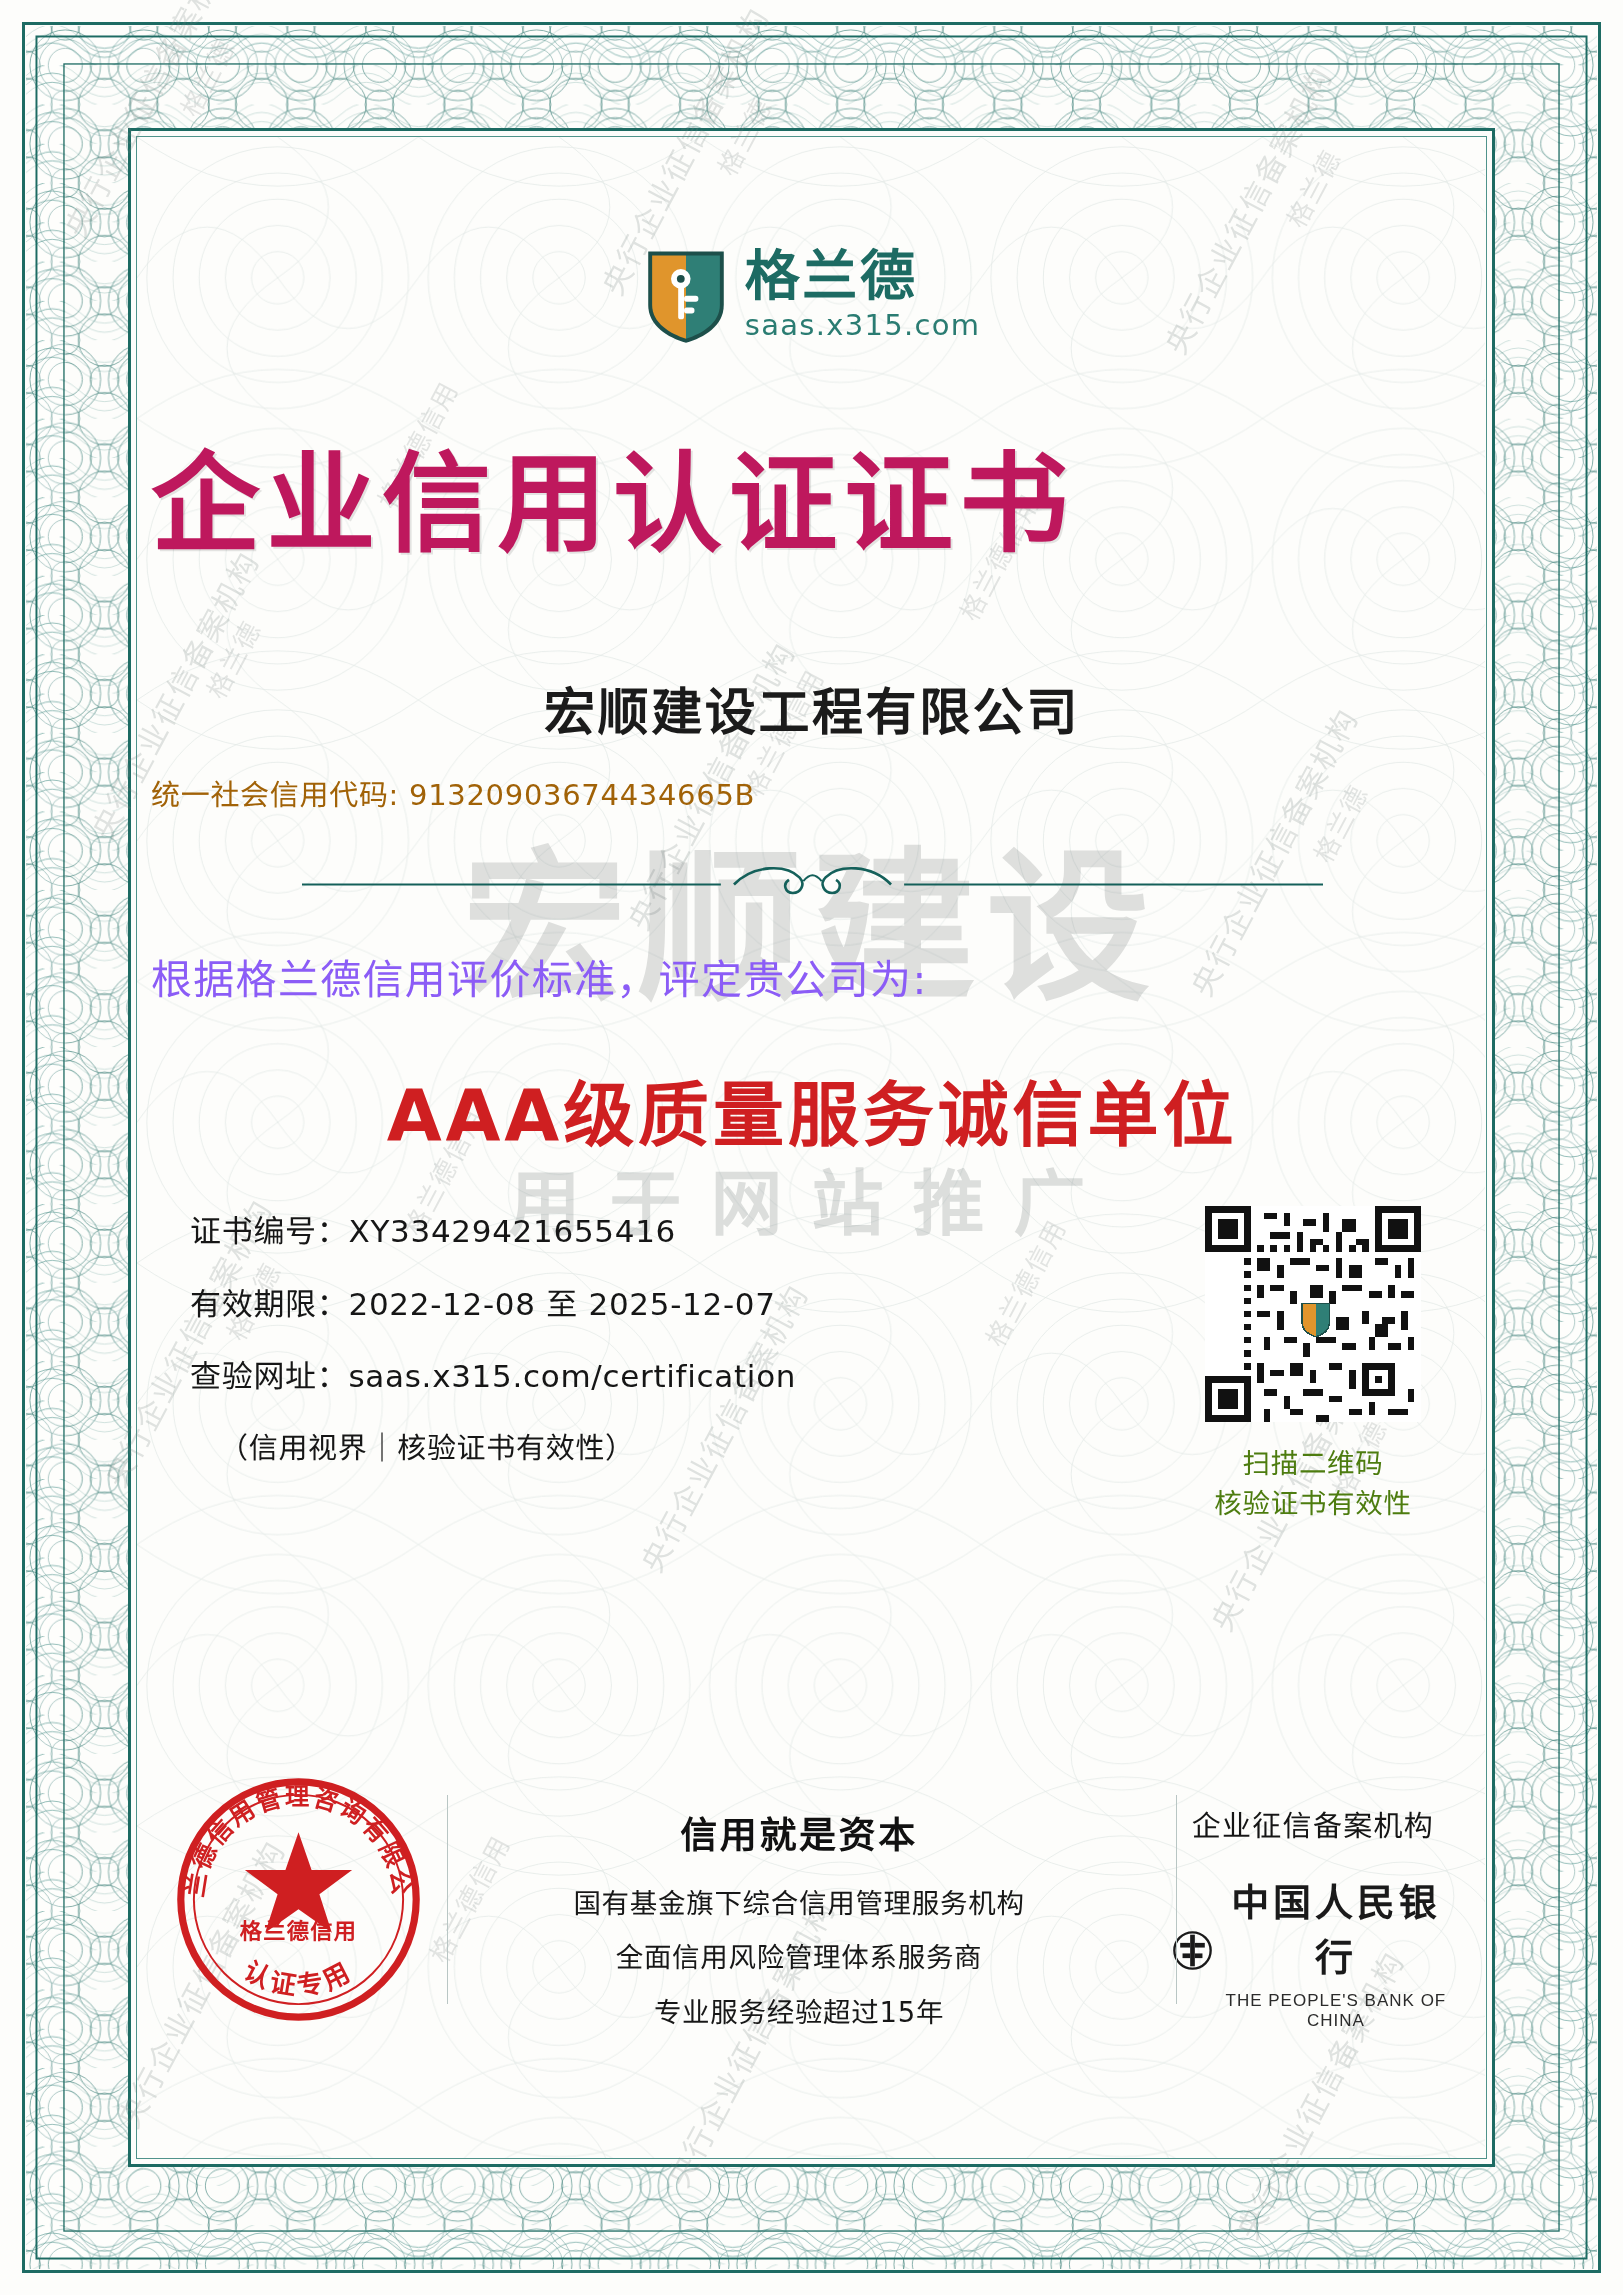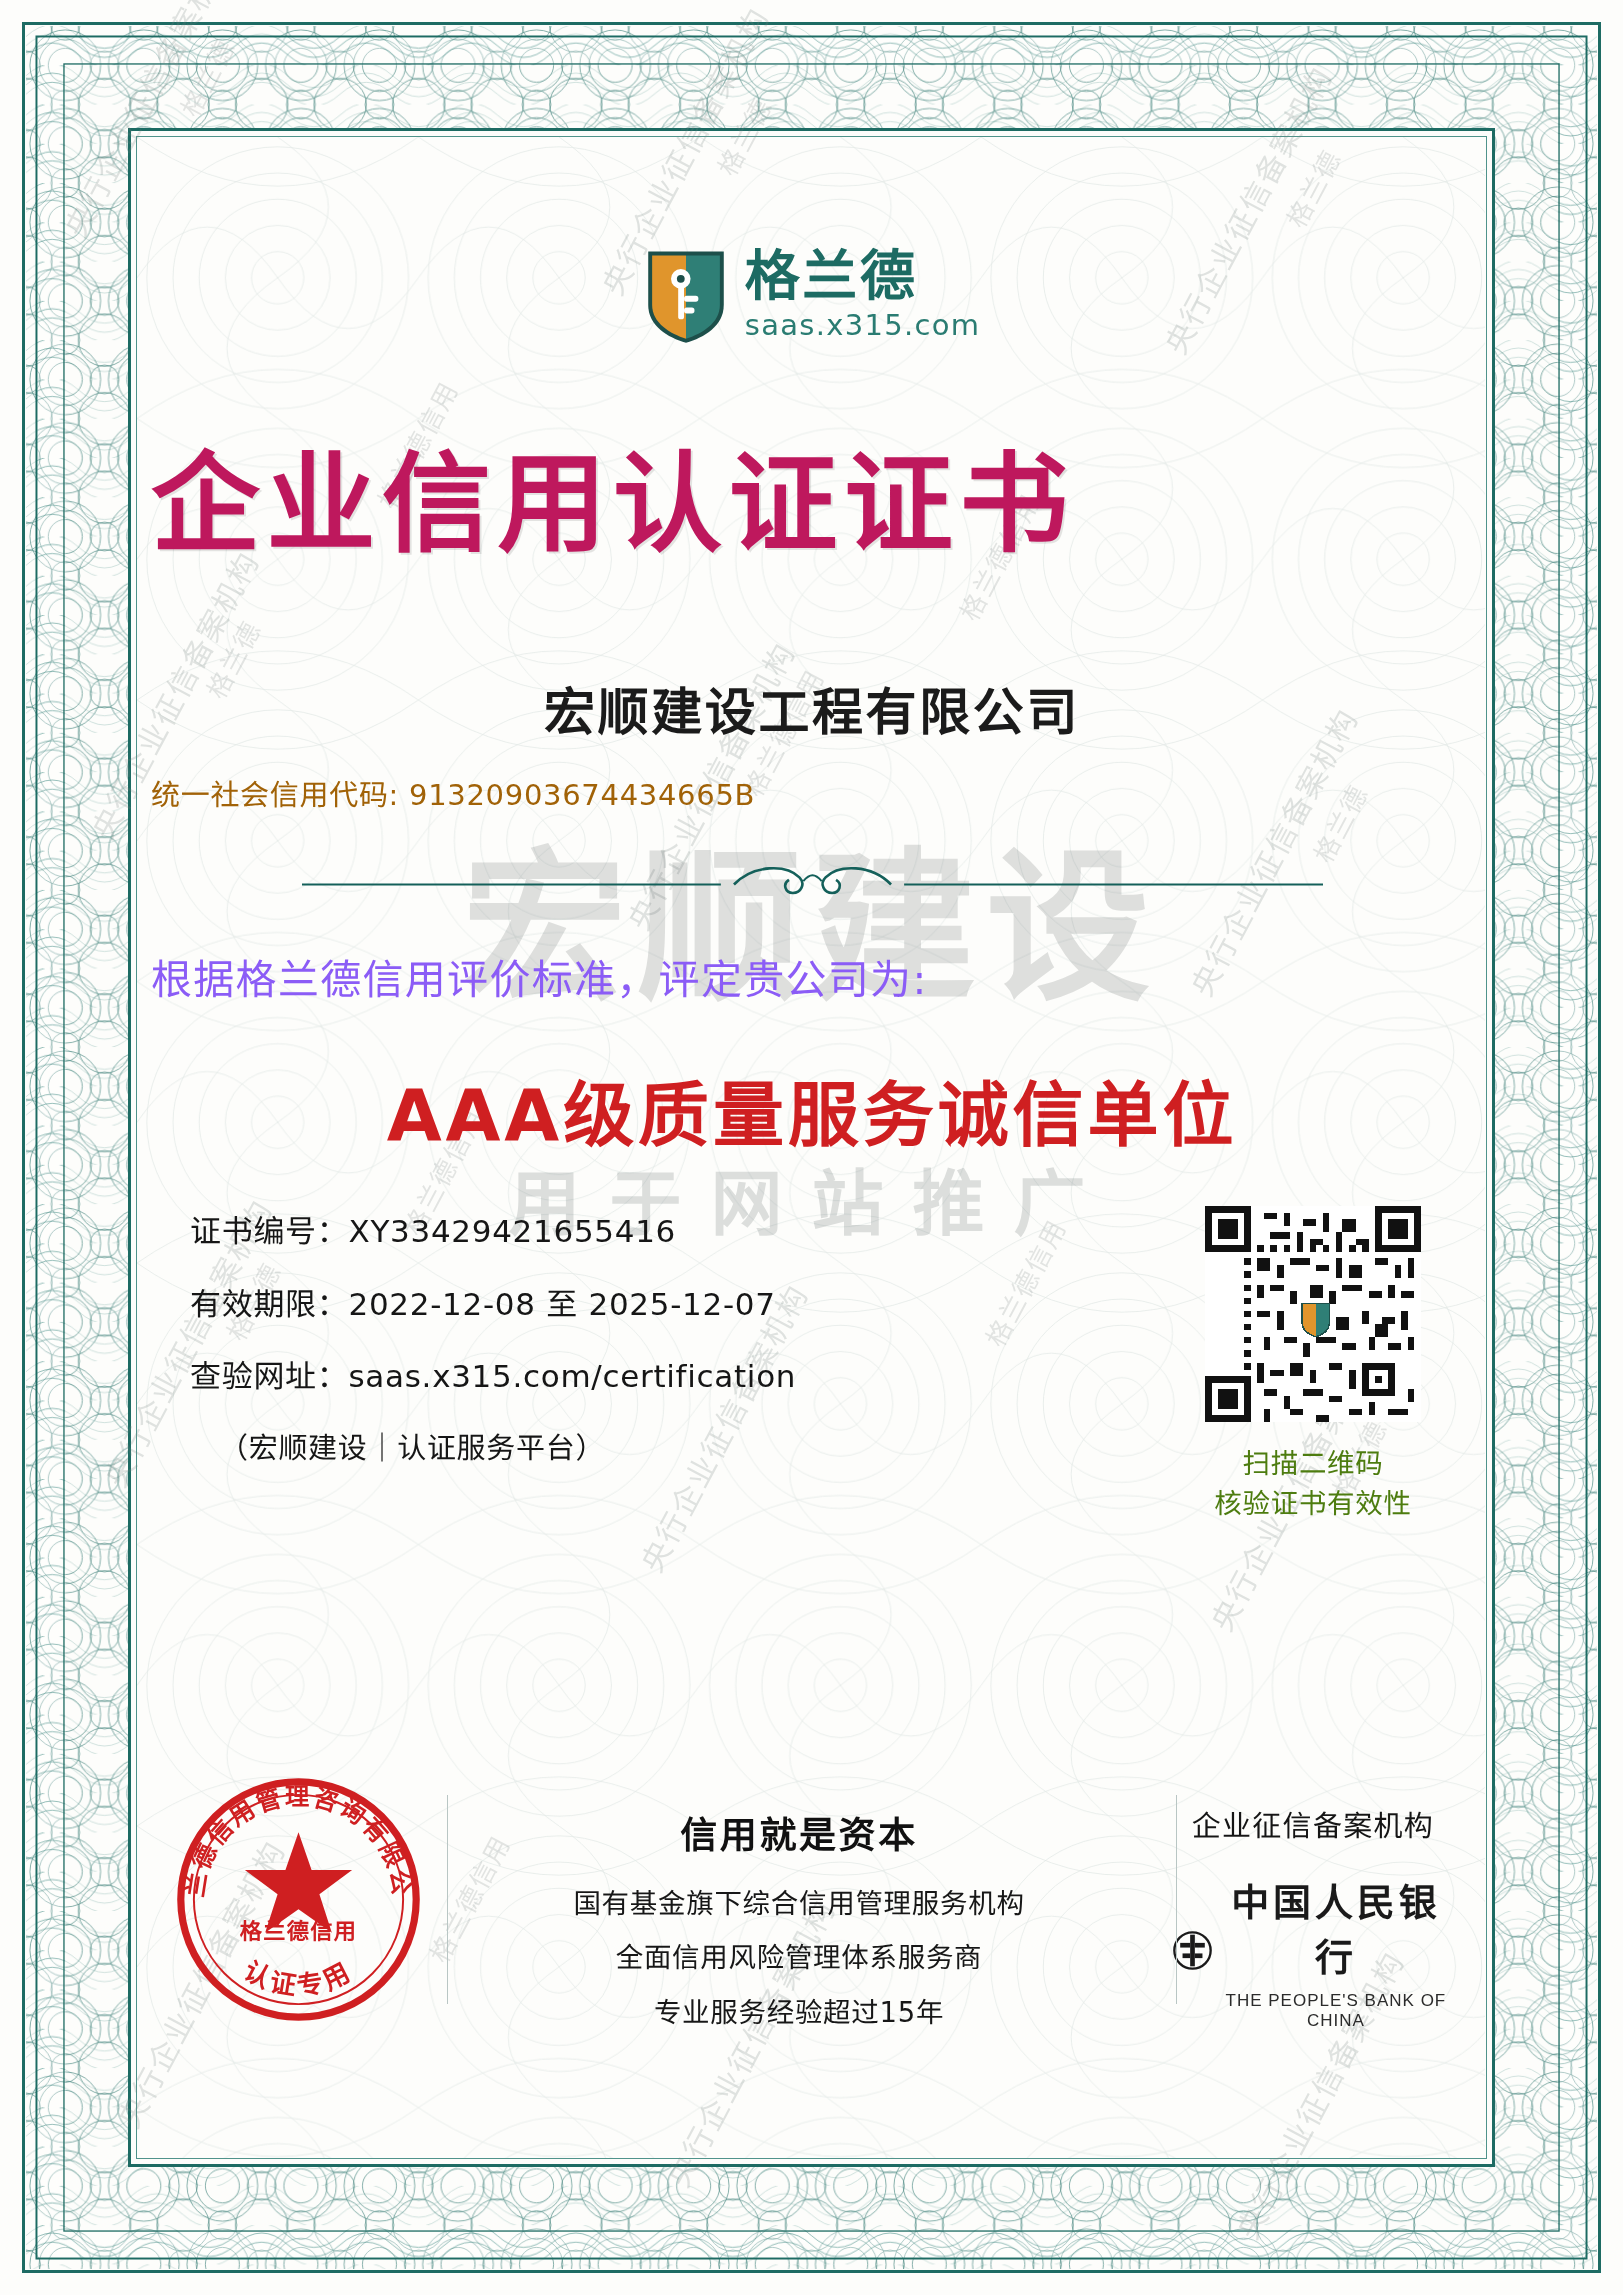--- a/index.html
+++ b/index.html
@@ -464,21 +464,21 @@
     </div>
 
     <div class="grade-lead">根据格兰德信用评价标准，评定贵公司为:</div>
     <div class="grade">AAA级质量服务诚信单位</div>
 
     <div class="details">
       <div class="detail-lines">
         <div>证书编号：XY33429421655416</div>
         <div>有效期限：2022-12-08 至 2025-12-07</div>
         <div>查验网址：saas.x315.com/certification</div>
-        <div class="indent">（宏顺建设｜认证服务平台）</div>
+        <div class="indent">（信用视界｜核验证书有效性）</div>
       </div>
 
       <div class="qr-block">
         <div class="qr">
           <svg viewBox="0 0 33 33" width="216" height="216" shape-rendering="crispEdges">
             <rect width="33" height="33" fill="#ffffff"></rect>
             <g fill="#111111">
 
               <rect x="0" y="0" width="7" height="1"></rect>
                 <rect x="0" y="6" width="7" height="1"></rect>

